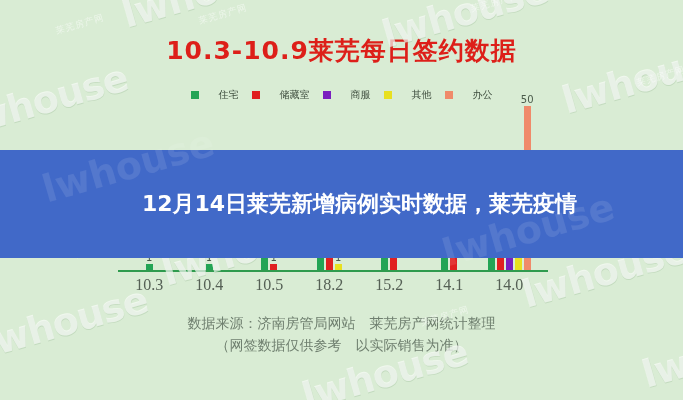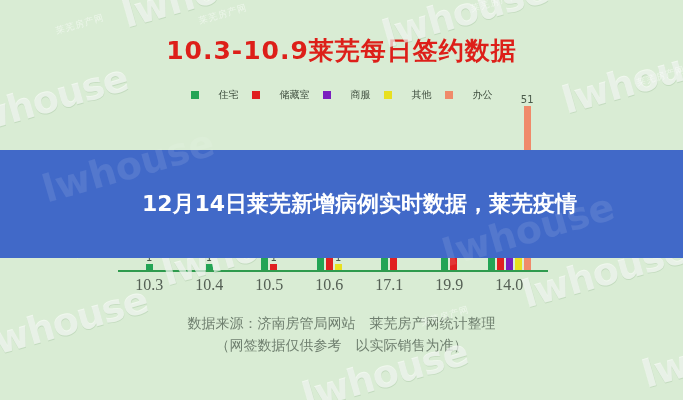--- a/index.html
+++ b/index.html
@@ -189,30 +189,30 @@
         <div class="bar" style="left: 378.7px; height: 12.1429px; background: rgb(224, 32, 32);">
           <div class="lbl">2</div>
         </div>
         <div class="bar" style="left: 387.7px; height: 18.2143px; background: rgb(122, 31, 191);">
           <div class="lbl">3</div>
         </div>
         <div class="bar" style="left: 396.7px; height: 12.1429px; background: rgb(232, 224, 32);">
           <div class="lbl">2</div>
         </div>
         <div class="bar" style="left: 405.7px; height: 163.929px; background: rgb(240, 138, 106);">
-          <div class="lbl">51</div>
+          <div class="lbl">50</div>
         </div>
       </div>
     <div class="xlabels" id="xlabels">
         <span style="left: 31.2px;">10.3</span>
         <span style="left: 91.2px;">10.4</span>
         <span style="left: 151.2px;">10.5</span>
-        <span style="left: 211.2px;">10.6</span>
-        <span style="left: 271.2px;">17.1</span>
-        <span style="left: 331.2px;">19.9</span>
+        <span style="left: 211.2px;">18.2</span>
+        <span style="left: 271.2px;">15.2</span>
+        <span style="left: 331.2px;">14.1</span>
         <span style="left: 391.2px;">14.0</span>
       </div>
   </div>
 
   <div class="footer">
     <div>数据来源：济南房管局网站　莱芜房产网统计整理</div>
     <div>（网签数据仅供参考　以实际销售为准）</div>
   </div>
 
   <div class="banner">

